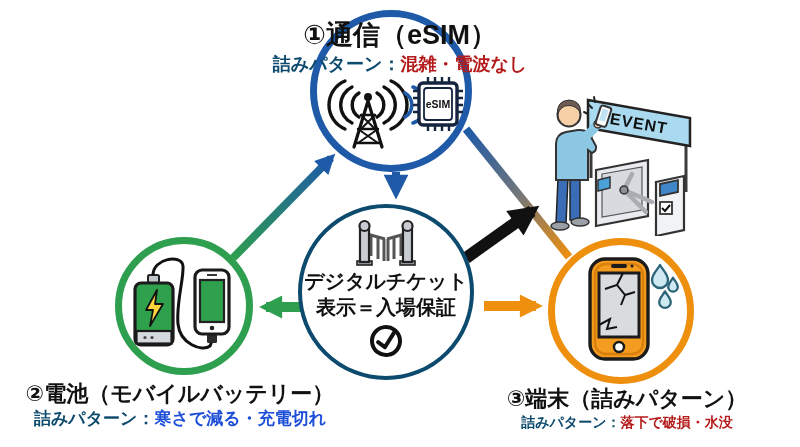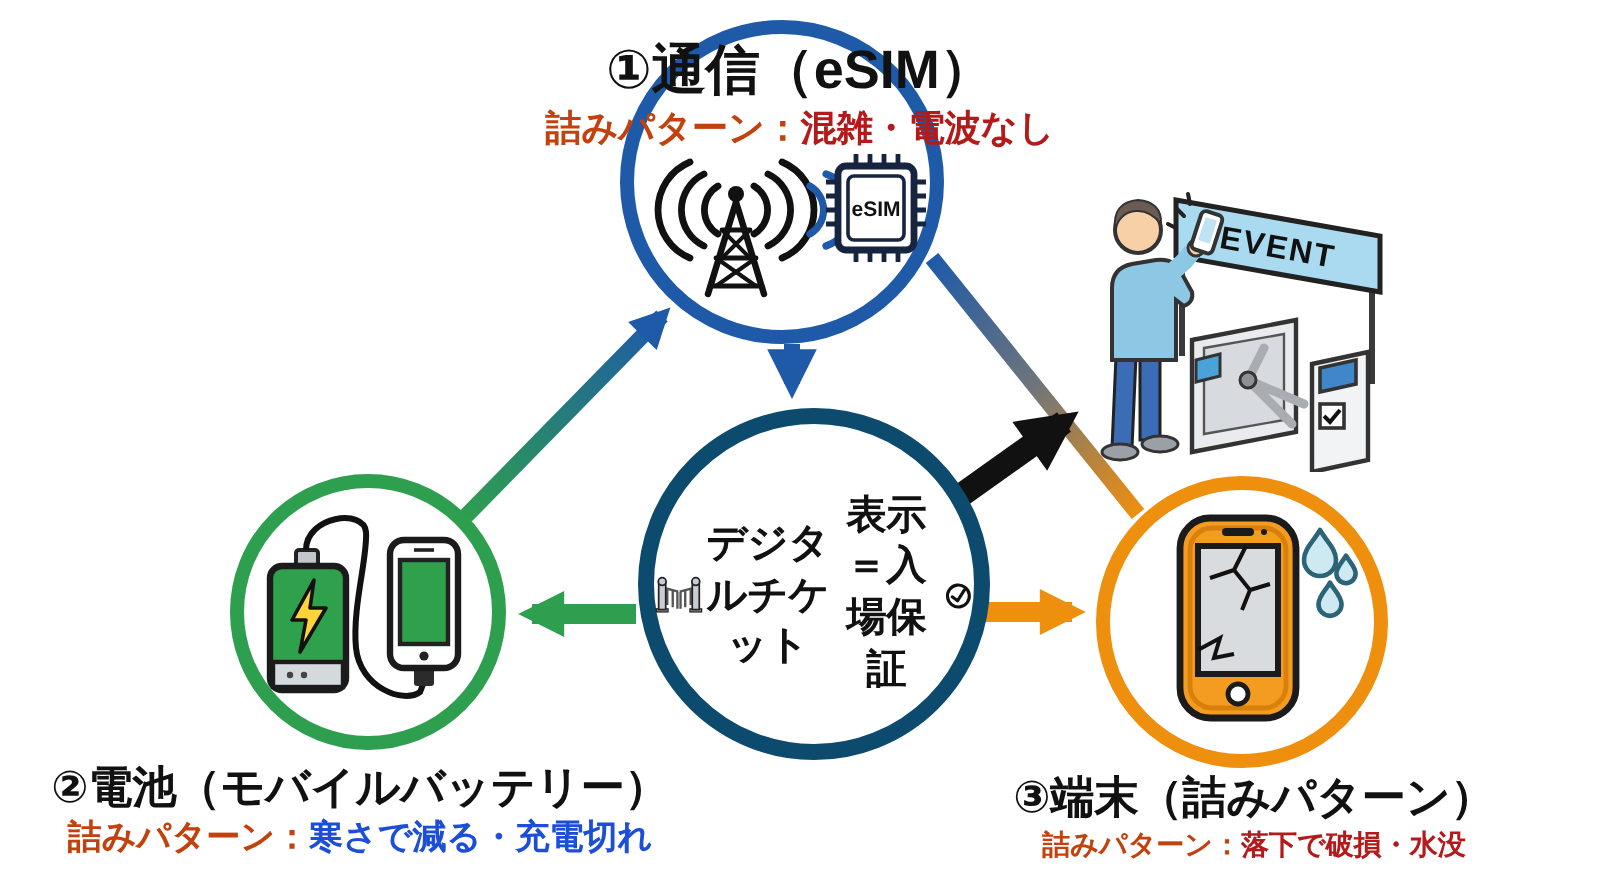--- a/index.html
+++ b/index.html
@@ -4,29 +4,29 @@
 <style>
   html,body{margin:0;padding:0;background:#fff;}
   .canvas{
     position:relative;width:800px;height:447px;background:#ffffff;overflow:hidden;
     font-family:"Liberation Sans","DejaVu Sans",sans-serif;
   }
   svg{display:block;}
   .arrow-layer{position:absolute;left:0;top:0;z-index:1;}
   .circle{position:absolute;border-radius:50%;background:#fff;box-sizing:border-box;z-index:2;}
   .circle.comm{left:310px;top:10px;width:162px;height:162px;border:7px solid #1e5aa8;}
-  .circle.center{left:319px;top:204px;width:176px;height:176px;border:8px solid #0c4a6e;
-    display:flex;flex-direction:row;align-items:center;justify-content:flex-start;padding-top:10px;}
+  .circle.center{left:298px;top:204px;width:176px;height:176px;border:4px solid #0c4a6e;
+    display:flex;flex-direction:column;align-items:center;justify-content:flex-start;padding-top:10px;}
   .circle.batt{left:115px;top:237px;width:138px;height:138px;border:7px solid #2e9e4f;}
   .circle.dev{left:548px;top:238px;width:146px;height:146px;border:7px solid #ee8f0e;}
   .icon-abs{position:absolute;left:0;top:0;}
   .label-block{position:absolute;text-align:center;z-index:3;}
   .label-block .title{font-weight:800;color:#111;line-height:1.15;}
   .label-block .risk{font-weight:800;line-height:1.2;margin-top:3px;}
-  .risk .pfx{color:#c2410c;}
+  .risk .pfx{color:#0c4a6e;}
   .risk .red{color:#b51a1a;margin-top:32px;}
   .risk .blk{color:#1d4ed8;}
   .lb-comm{left:240px;top:20px;width:320px;}
   .lb-comm .title{font-size:27px;}
   .lb-comm .risk{font-size:18px;}
   .lb-batt{left:5px;top:381px;width:350px;}
   .lb-batt .title{font-size:22px;}
   .lb-batt .risk{font-size:17px;}
   .lb-dev{left:496px;top:386px;width:262px;}
   .lb-dev .title{font-size:22px;}

